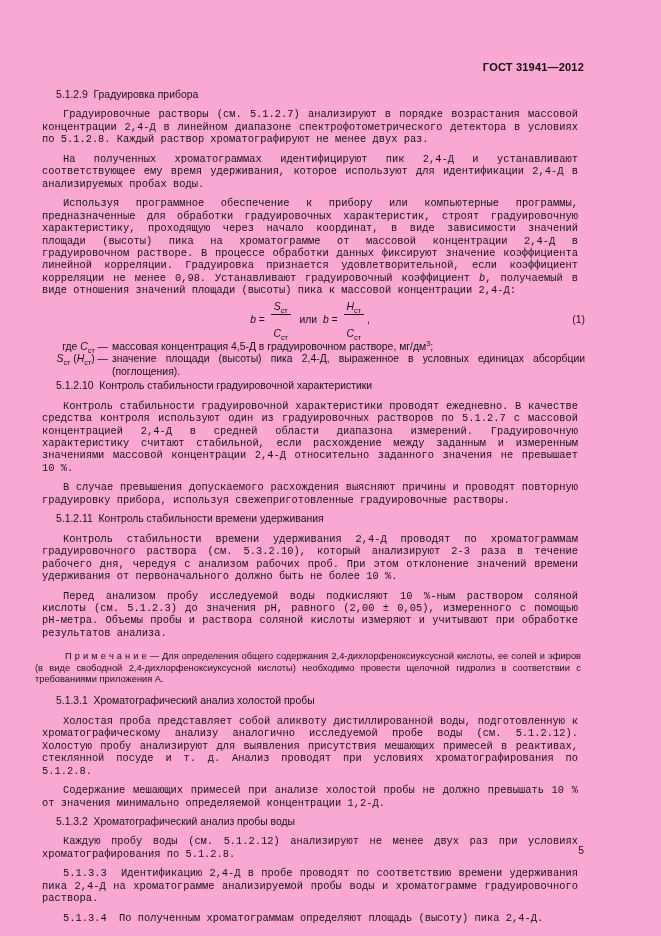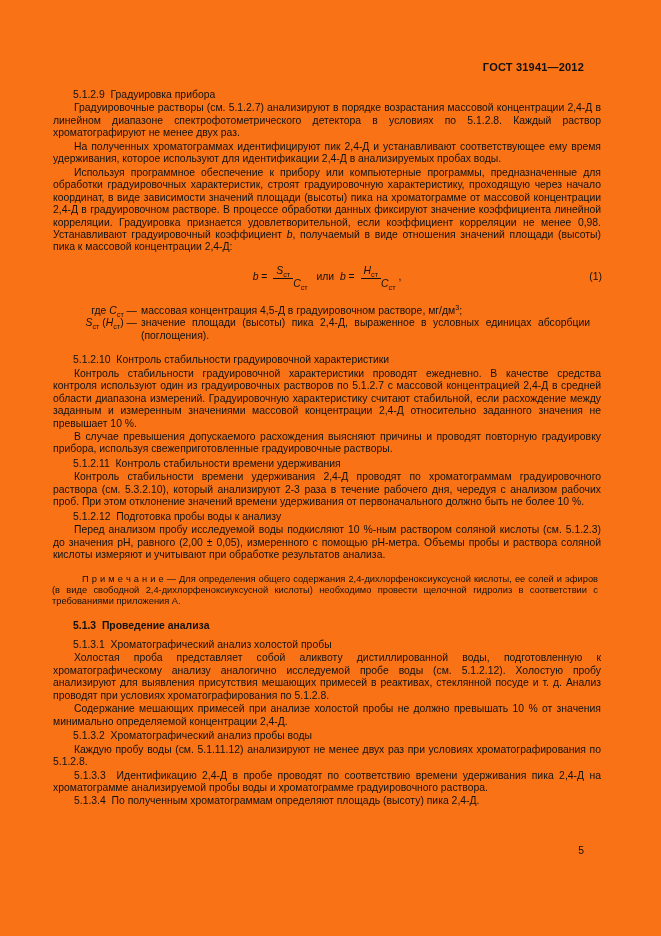--- a/index.html
+++ b/index.html
@@ -1,52 +1,52 @@
 <!DOCTYPE html>
 <html><head>
 <meta charset="utf-8">
 <style>
   html,body { margin:0; padding:0; background:#e8e8e8; }
   .page {
     position:relative;
     width:661px; height:936px;
-    background:#f97316;
+    background:#f9a8d4;
     font-family:"Liberation Sans","DejaVu Sans",sans-serif;
     color:#111;
     overflow:hidden;
     margin:0 auto;
   }
   .doc-header {
     position:absolute; top:61px; right:77px;
     font-size:11px; font-weight:bold; letter-spacing:0.2px;
     white-space:nowrap;
   }
   .content {
-    position:absolute; left:52px; top:87px; width:550px;
+    position:absolute; left:35px; top:87px; width:550px;
     font-size:10.4px; line-height:12.45px;
   }
-  .para { margin:1px; text-indent:21px; text-align:justify; }
+  .para { margin:7px; text-indent:21px; text-align:justify;font-family:Liberation Mono, monospace; }
   .heading { margin:2px 0 0 0; text-indent:21px; font-weight:normal; font-size:10.4px; line-height:12.45px; }
   .heading-bold { margin:12px 0 7px 0; text-indent:21px; font-weight:bold; font-size:10.4px; line-height:12.45px; }
   i { font-style:italic; }
   sub { font-size:0.7em; line-height:0; }
   sup { font-size:0.7em; line-height:0; }
   
   .formula-row {
     position:relative;
     display:flex; justify-content:center; align-items:center;
     margin:8px 0 5px 0; height:31px; text-indent:0;
   }
   .formula-body { display:inline-flex; align-items:center; white-space:pre; }
-  .frac { display:inline-flex; flex-direction:row; align-items:flex-start; margin:0 3px; line-height:1.15; }
+  .frac { display:inline-flex; flex-direction:column; align-items:center; margin:0 3px; line-height:1.15; }
   .frac .num { border-bottom:1px solid #111; padding:0 3px 1px 3px; }
   .frac .den { padding-top:1px;margin-top:12px; }
   .formula-number { position:absolute; right:0; top:50%; transform:translateY(-50%); }
   
-  .where-block { margin:12px; }
+  .where-block { margin:0; }
   .where-row { position:relative; padding-left:77px; text-align:justify; }
   .where-term { position:absolute; left:0; top:0; width:73px; text-align:right; white-space:nowrap; }
   
   .note {
     margin:12px 4px 10px 0;
     font-size:9.3px; line-height:11.35px;
     text-indent:30px; text-align:justify;
   }
   .page-number { position:absolute; top:845px; right:77px; font-size:10.4px; }
 </style>
@@ -82,33 +82,31 @@
     </div>
 
 
     <p class="heading">5.1.2.10&nbsp; Контроль стабильности градуировочной характеристики</p>
     <p class="para">Контроль стабильности градуировочной характеристики проводят ежедневно. В качестве средства контроля используют один из градуировочных растворов по 5.1.2.7 с массовой концентрацией 2,4-Д в средней области диапазона измерений. Градуировочную характеристику считают стабильной, если расхождение между заданным и измеренным значениями массовой концентрации 2,4-Д относительно заданного значения не превышает 10 %.</p>
     <p class="para">В случае превышения допускаемого расхождения выясняют причины и проводят повторную градуировку прибора, используя свежеприготовленные градуировочные растворы.</p>
 
     <p class="heading">5.1.2.11&nbsp; Контроль стабильности времени удерживания</p>
     <p class="para">Контроль стабильности времени удерживания 2,4-Д проводят по хроматограммам градуировочного раствора (см. 5.3.2.10), который анализируют 2-3 раза в течение рабочего дня, чередуя с анализом рабочих проб. При этом отклонение значений времени удерживания от первоначального должно быть не более 10 %.</p>
 
-    <p class="heading">5.1.2.12&nbsp; Подготовка пробы воды к анализу</p>
     <p class="para">Перед анализом пробу исследуемой воды подкисляют 10 %-ным раствором соляной кислоты (см. 5.1.2.3) до значения pH, равного (2,00 ± 0,05), измеренного с помощью pH-метра. Объемы пробы и раствора соляной кислоты измеряют и учитывают при обработке результатов анализа.</p>
 
     <p class="note"><span class="note-label">П р и м е ч а н и е</span><span>&nbsp;— Для определения общего содержания 2,4-дихлорфеноксиуксусной кислоты, ее солей и эфиров (в виде свободной 2,4-дихлорфеноксиуксусной кислоты) необходимо провести щелочной гидролиз в соответствии с требованиями приложения А.</span></p>
 
-    <p class="heading-bold">5.1.3&nbsp; Проведение анализа</p>
 
     <p class="heading">5.1.3.1&nbsp; Хроматографический анализ холостой пробы</p>
     <p class="para">Холостая проба представляет собой аликвоту дистиллированной воды, подготовленную к хроматографическому анализу аналогично исследуемой пробе воды (см. 5.1.2.12). Холостую пробу анализируют для выявления присутствия мешающих примесей в реактивах, стеклянной посуде и т. д. Анализ проводят при условиях хроматографирования по 5.1.2.8.</p>
-    <p class="para">Содержание мешающих примесей при анализе холостой пробы не должно превышать 10 % от значения минимально определяемой концентрации 2,4-Д.</p>
+    <p class="para">Содержание мешающих примесей при анализе холостой пробы не должно превышать 10 % от значения минимально определяемой концентрации 1,2-Д.</p>
 
     <p class="heading">5.1.3.2&nbsp; Хроматографический анализ пробы воды</p>
-    <p class="para">Каждую пробу воды (см. 5.1.11.12) анализируют не менее двух раз при условиях хроматографирования по 5.1.2.8.</p>
+    <p class="para">Каждую пробу воды (см. 5.1.2.12) анализируют не менее двух раз при условиях хроматографирования по 5.1.2.8.</p>
 
     <p class="para">5.1.3.3&nbsp; Идентификацию 2,4-Д в пробе проводят по соответствию времени удерживания пика 2,4-Д на хроматограмме анализируемой пробы воды и хроматограмме градуировочного раствора.</p>
     <p class="para">5.1.3.4&nbsp; По полученным хроматограммам определяют площадь (высоту) пика 2,4-Д.</p>
 
   </div>
 
   <div class="page-number">5</div>
 
 </div>
 

